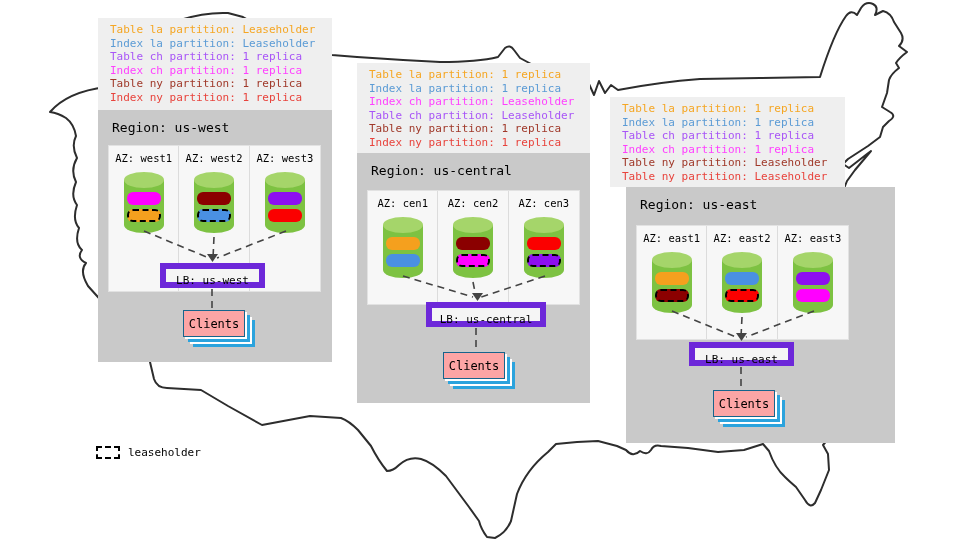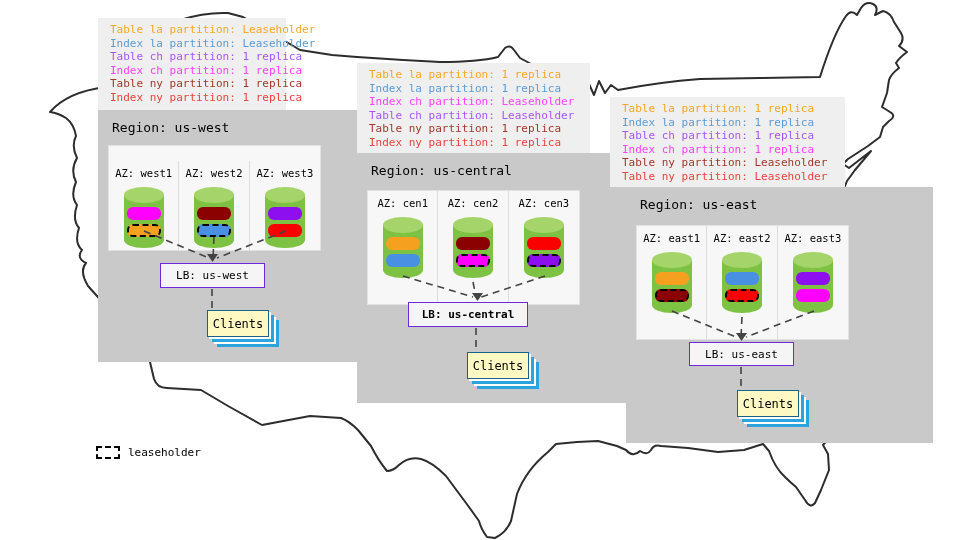--- a/index.html
+++ b/index.html
@@ -3,40 +3,40 @@
 <meta charset="utf-8">
 <style>
   html,body{margin:0;padding:0;background:#fff;}
   .stage{position:relative;width:960px;height:540px;overflow:hidden;
          font-family:"DejaVu Sans Mono","Liberation Mono",monospace;background:#fff;}
   .map-svg{position:absolute;left:0;top:0;z-index:0;}
 
   .legend-box{position:absolute;z-index:3;background:#efefef;padding:5px 12px;box-sizing:border-box;}
   .lg{font-size:11px;line-height:13.6px;white-space:pre;}
 
-  .region-box{position:absolute;z-index:2;background:#c9c9c9;padding-left:38px;}
+  .region-box{position:absolute;z-index:2;background:#c9c9c9;}
   .region-title{position:absolute;left:14px;top:10px;font-size:13px;color:#000;white-space:pre;}
 
   .az-wrap{position:absolute;background:#f7f7f7;border:1px solid #e2e2e2;box-sizing:border-box;display:flex;}
   .az-cell{width:71px;box-sizing:border-box;border-right:1px solid #dcdcdc;text-align:center;position:relative;}
   .az-cell:last-child{border-right:none;}
   .az-label{margin-top:6px;font-size:10.5px;color:#000;white-space:pre;}
 
   .cyl{position:relative;width:44px;height:64px;margin:7px auto 0;}
   .cyl svg{position:absolute;left:0;top:0;}
   .bars{position:absolute;left:5px;right:5px;top:21px;}
   .bar{height:13px;border-radius:6px;margin-bottom:4px;box-sizing:border-box;}
   .bar.lease{border:2px dashed #000;}
 
   .conn-svg{position:absolute;left:0;top:0;z-index:1;}
-  .lb-box{position:absolute;z-index:2;background:#f5f5f5;border:1px solid #6d28d9;box-sizing:border-box;
+  .lb-box{position:absolute;z-index:2;background:#f5f5f5;border:6px solid #6d28d9;box-sizing:border-box;
           text-align:center;font-size:11px;color:#000;white-space:pre;}
-  .clients{position:absolute;z-index:2;background:#fef9c3;border:1px solid #16648c;box-sizing:border-box;
+  .clients{position:absolute;z-index:2;background:#fca5a5;border:1px solid #16648c;box-sizing:border-box;
            text-align:center;font-size:12px;color:#000;
-           box-shadow:2px 2px 0 0 #ffffff,5px 5px 0 0 #2ba3dd,7px 7px 0 0 #ffffff,10px 10px 0 0 #2ba3dd;margin-left:24px;}
+           box-shadow:2px 2px 0 0 #ffffff,5px 5px 0 0 #2ba3dd,7px 7px 0 0 #ffffff,10px 10px 0 0 #2ba3dd;}
 
   .map-legend{position:absolute;left:96px;top:446px;z-index:2;display:flex;align-items:center;}
   .lease-swatch{width:20px;height:9px;border:2px dashed #000;background:#fff;margin-right:8px;}
   .map-legend-label{font-size:11px;color:#000;white-space:pre;}
 </style>
 </head>
 <body>
 
 <div class="stage">
 
@@ -54,33 +54,33 @@
       Q 810 509 805 500 L 796 487 Q 789 481 785 477 Q 775 468 769 451 L 763 444 L 744 450 L 718 452
       L 688 448 L 661 446 Q 654 444 651 450 Q 647 456 640 451 Q 633 458 626 450 L 617 446 L 598 441
       L 577 442 L 556 444 L 548 452 Q 526 470 517 494 L 511 521 Q 506 533 495 538 L 487 537
       Q 481 529 479 521 L 469 507 L 446 476 Q 432 462 421 459 Q 409 456 399 465 Q 393 471 387 471
       Q 378 460 371 446 L 358 430 Q 349 421 341 418 L 310 416 L 262 425 L 228 406 L 201 390 L 167 388
       Q 157 388 154 379 L 150 362 Q 130 332 106 306 L 88 286 Q 79 271 86 263 Q 76 258 82 250
       Q 74 243 79 228 Q 72 220 77 205 Q 70 196 76 182 Q 70 170 77 158 Q 71 146 76 136 Q 74 124 66 118
       Q 58 113 50 112 Z"></path>
   </svg>
 
-  <div class="legend-box" style="left:98px;top:18px;width:188px;height:92px;">
+  <div class="legend-box" style="left:98px;top:18px;width:234px;height:92px;">
     <div class="lg" style="color: rgb(245, 166, 35);">Table la partition: Leaseholder</div>
     <div class="lg" style="color: rgb(91, 155, 213);">Index la partition: Leaseholder</div>
     <div class="lg" style="color: rgb(168, 85, 247);">Table ch partition: 1 replica</div>
     <div class="lg" style="color: rgb(255, 64, 255);">Index ch partition: 1 replica</div>
     <div class="lg" style="color: rgb(160, 57, 42);">Table ny partition: 1 replica</div>
     <div class="lg" style="color: rgb(232, 67, 60);">Index ny partition: 1 replica</div>
   </div>
 
   <div class="region-box" style="left:98px;top:110px;width:234px;height:252px;">
     <div class="region-title">Region: us-west</div>
 
-    <div class="az-wrap" style="left:10px;top:35px;width:213px;height:106px;align-items:flex-end;">
+    <div class="az-wrap" style="left:10px;top:35px;width:213px;height:147px;">
       <div class="az-cell">
         <div class="az-label">AZ: west1</div>
         <div class="cyl">
           <svg width="44" height="64" viewBox="0 0 44 64">
               <path d="M2 9 L2 54 A20 8 0 0 0 42 54 L42 9" fill="#7dc242"></path>
               <ellipse cx="22" cy="9" rx="20" ry="8" fill="#a5d56a"></ellipse>
             </svg>
           <div class="bars">
             <div class="bar" style="background: rgb(255, 0, 255);"></div>
             <div class="bar lease" style="background: rgb(245, 160, 30);"></div>
@@ -186,21 +186,21 @@
     <svg class="conn-svg" width="233" height="250" viewBox="0 0 233 250">
       <g stroke="#444" stroke-width="1.6" stroke-dasharray="7 5" fill="none">
         <line x1="46" y1="123" x2="116" y2="144"></line>
         <line x1="116" y1="129" x2="119" y2="144"></line>
         <line x1="188" y1="123" x2="124" y2="144"></line>
         <line x1="119" y1="175" x2="119" y2="198"></line>
       </g>
       <polygon points="115,140 126,140 120.5,148" fill="#444"></polygon>
     </svg>
 
-    <div class="lb-box" style="left:51px;top:149px;width:120px;height:25px;line-height:24px;font-weight:bold;">LB: us-central</div>
+    <div class="lb-box" style="left:69px;top:149px;width:120px;height:25px;line-height:24px;">LB: us-central</div>
     <div class="clients" style="left:86px;top:199px;width:62px;height:27px;line-height:26px;">Clients</div>
   </div>
 
   <div class="legend-box" style="left:610px;top:97px;width:235px;height:90px;">
     <div class="lg" style="color: rgb(245, 166, 35);">Table la partition: 1 replica</div>
     <div class="lg" style="color: rgb(91, 155, 213);">Index la partition: 1 replica</div>
     <div class="lg" style="color: rgb(168, 85, 247);">Table ch partition: 1 replica</div>
     <div class="lg" style="color: rgb(255, 64, 255);">Index ch partition: 1 replica</div>
     <div class="lg" style="color: rgb(160, 57, 42);">Table ny partition: Leaseholder</div>
     <div class="lg" style="color: rgb(232, 67, 60);">Table ny partition: Leaseholder</div>

